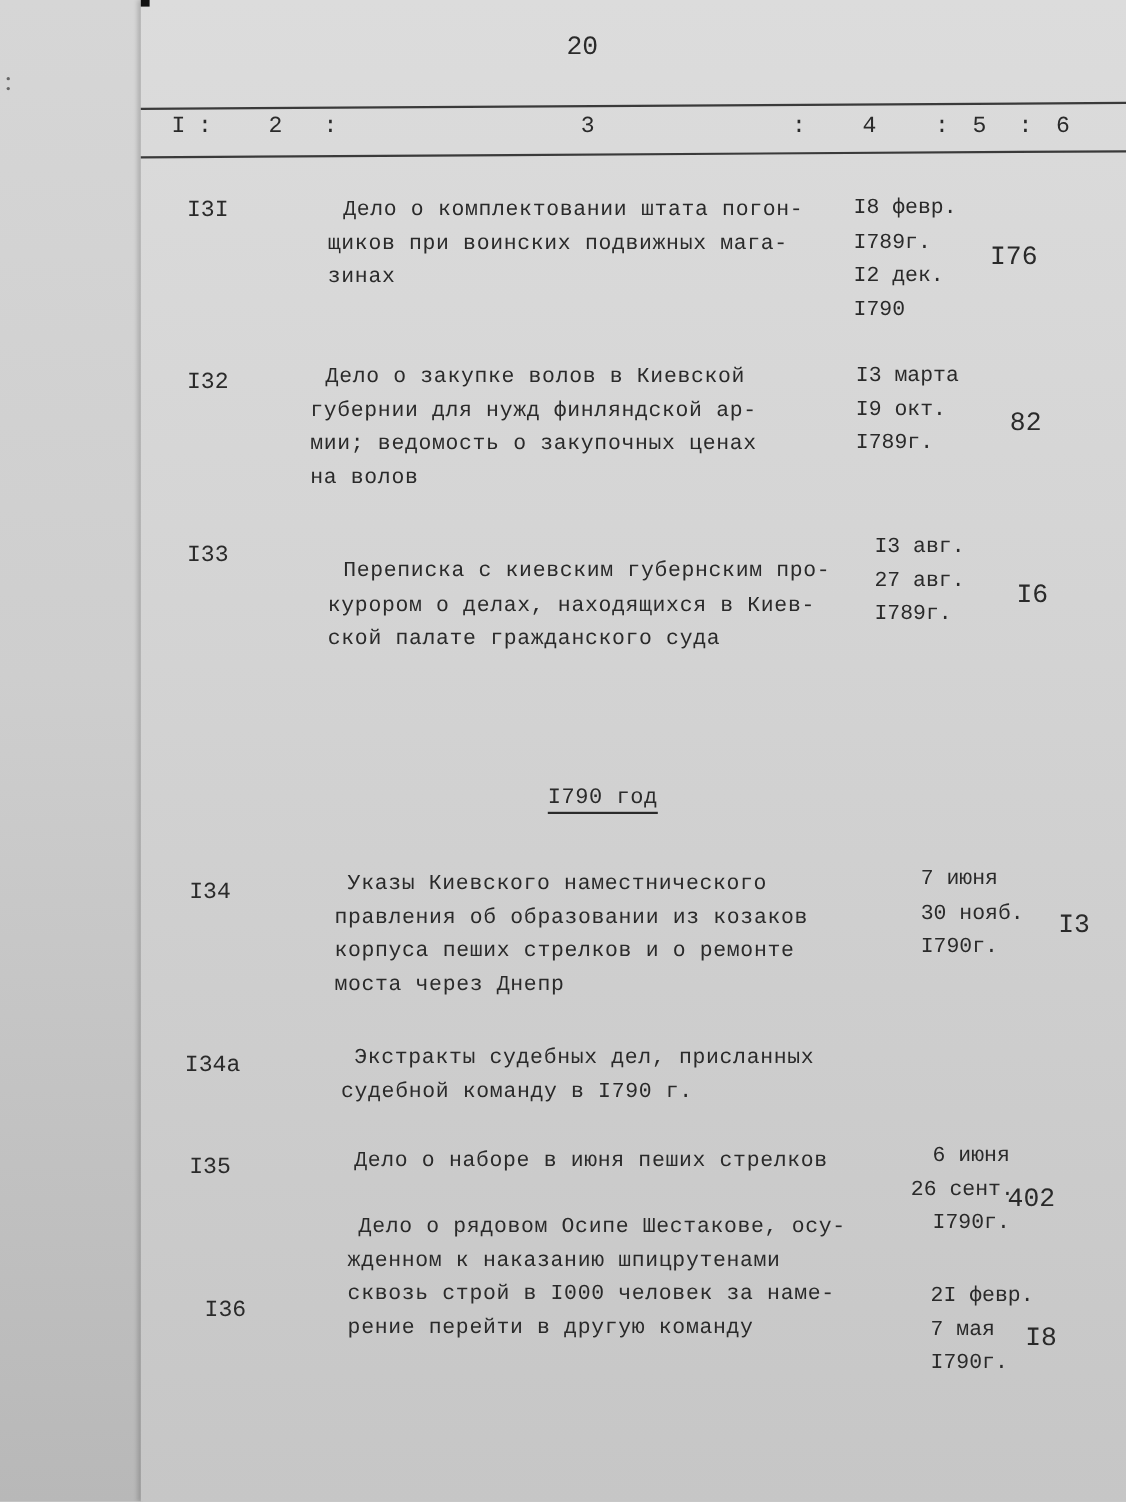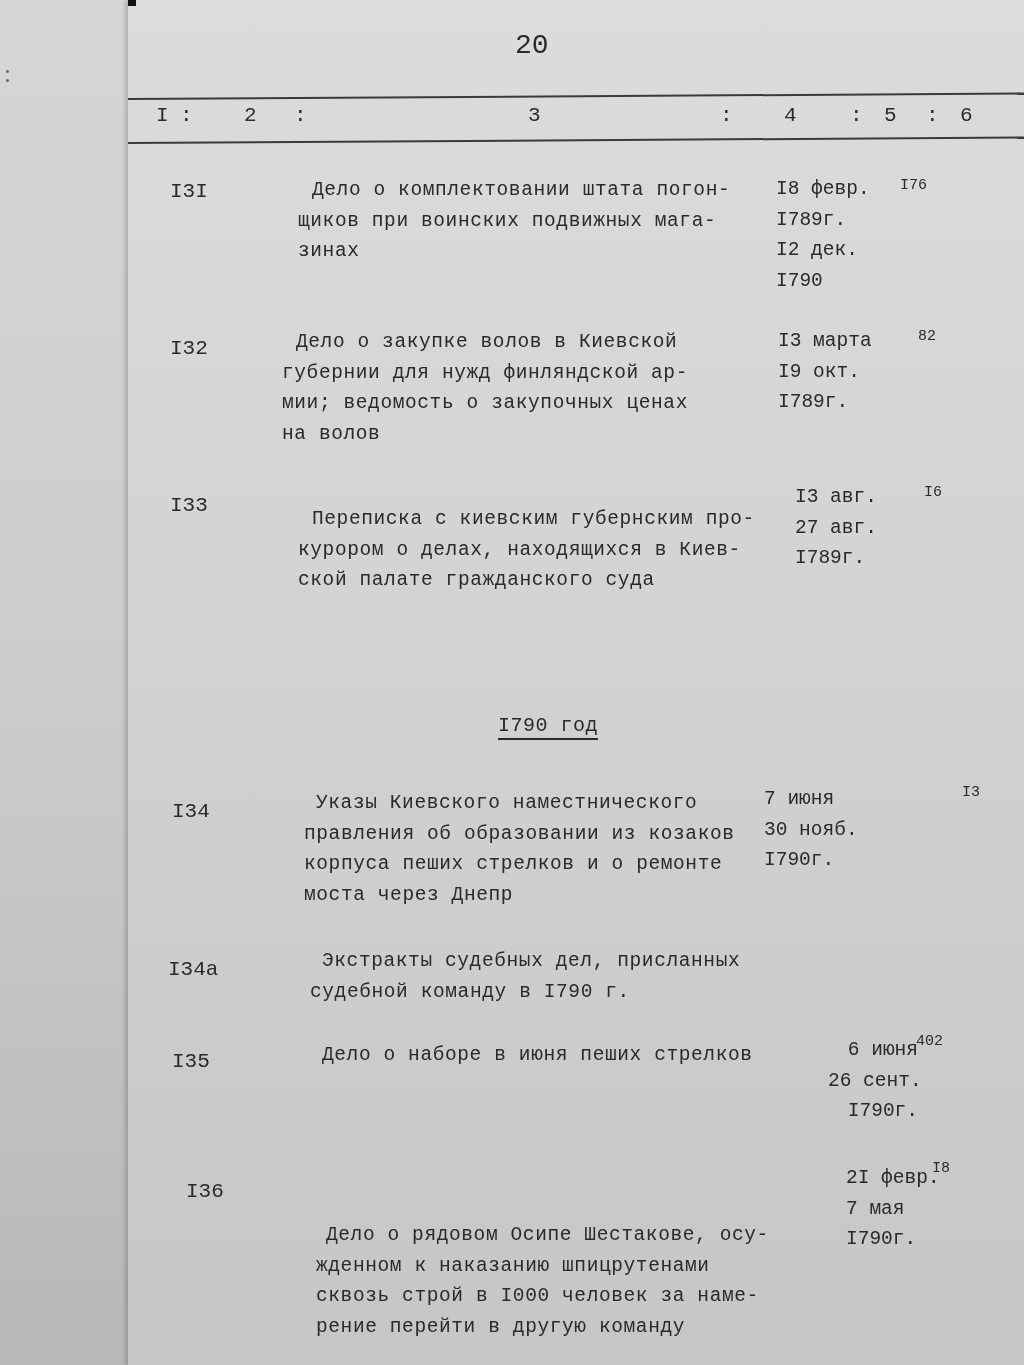--- a/index.html
+++ b/index.html
@@ -42,21 +42,21 @@
     }
     .binding-mark {
       position: absolute;
       left: 128px; top: 0;
       width: 8px; height: 6px;
       background: #111;
     }
     .page-number {
       position: absolute;
       left: 515px; top: 30px;
-      font-size: 28px;
+      font-size: 24px;
       letter-spacing: 0;
     }
     .rule {
       position: absolute;
       left: 128px;
       width: 896px;
       height: 2px;
       background: #3a3a3a;
     }
     .rule.top { top: 98px; transform: rotate(-0.35deg); transform-origin: left center; }
@@ -85,21 +85,22 @@
     }
     .entry-dates {
       position: absolute;
       font-size: 19.5px;
       line-height: 30.5px;
       white-space: pre;
       font-family: Liberation Mono, monospace;
     }
     .entry-sheets {
       position: absolute;
-      font-size: 15px;
+      font-size: 24px;
+      margin-top: 44px;
     }
     .section-title {
       position: absolute;
       left: 498px; top: 714px;
       font-size: 20px;
       border-bottom: 2px solid #2a2a2a;
       padding-bottom: 1px;
       letter-spacing: 0.5px;
     }
   </style>
@@ -162,37 +163,37 @@
 I789г.</div>
 <div class="entry-sheets" style="left:924px; top:484px">I6</div>
 
 <div class="section-title">I790 год</div>
 
 <div class="entry-num" style="left:172px; top:800px">I34</div>
 <div class="entry-desc" style="left:304px; top:788px; text-indent:12px">Указы Киевского наместнического
 правления об образовании из козаков
 корпуса пеших стрелков и о ремонте
 моста через Днепр</div>
-<div class="entry-dates" style="left:764px; top:784px">7 июня
+<div class="entry-dates" style="left:837px; top:784px">7 июня
 30 нояб.
 I790г.</div>
 <div class="entry-sheets" style="left:962px; top:784px">I3</div>
 
 <div class="entry-num" style="left:168px; top:958px">I34а</div>
 <div class="entry-desc" style="left:310px; top:946px; text-indent:12px">Экстракты судебных дел, присланных
 судебной команду в I790 г.</div>
 
 <div class="entry-num" style="left:172px; top:1050px">I35</div>
 <div class="entry-desc" style="left:322px; top:1040px">Дело о наборе в июня пеших стрелков</div>
 <div class="entry-dates" style="left:828px; top:1035px; text-align:right; width:90px">6 июня
 26 сент.
 I790г.</div>
 <div class="entry-sheets" style="left:916px; top:1033px">402</div>
 
 <div class="entry-num" style="left:186px; top:1180px">I36</div>
-<div class="entry-desc" style="left:316px; top:1220px; text-indent:10px">Дело о рядовом Осипе Шестакове, осу-
+<div class="entry-desc" style="left:316px; top:1100px; text-indent:10px">Дело о рядовом Осипе Шестакове, осу-
 жденном к наказанию шпицрутенами
 сквозь строй в I000 человек за наме-
 рение перейти в другую команду</div>
 <div class="entry-dates" style="left:846px; top:1163px">2I февр.
 7 мая
 I790г.</div>
 <div class="entry-sheets" style="left:932px; top:1160px">I8</div>
 
 </body></html>

